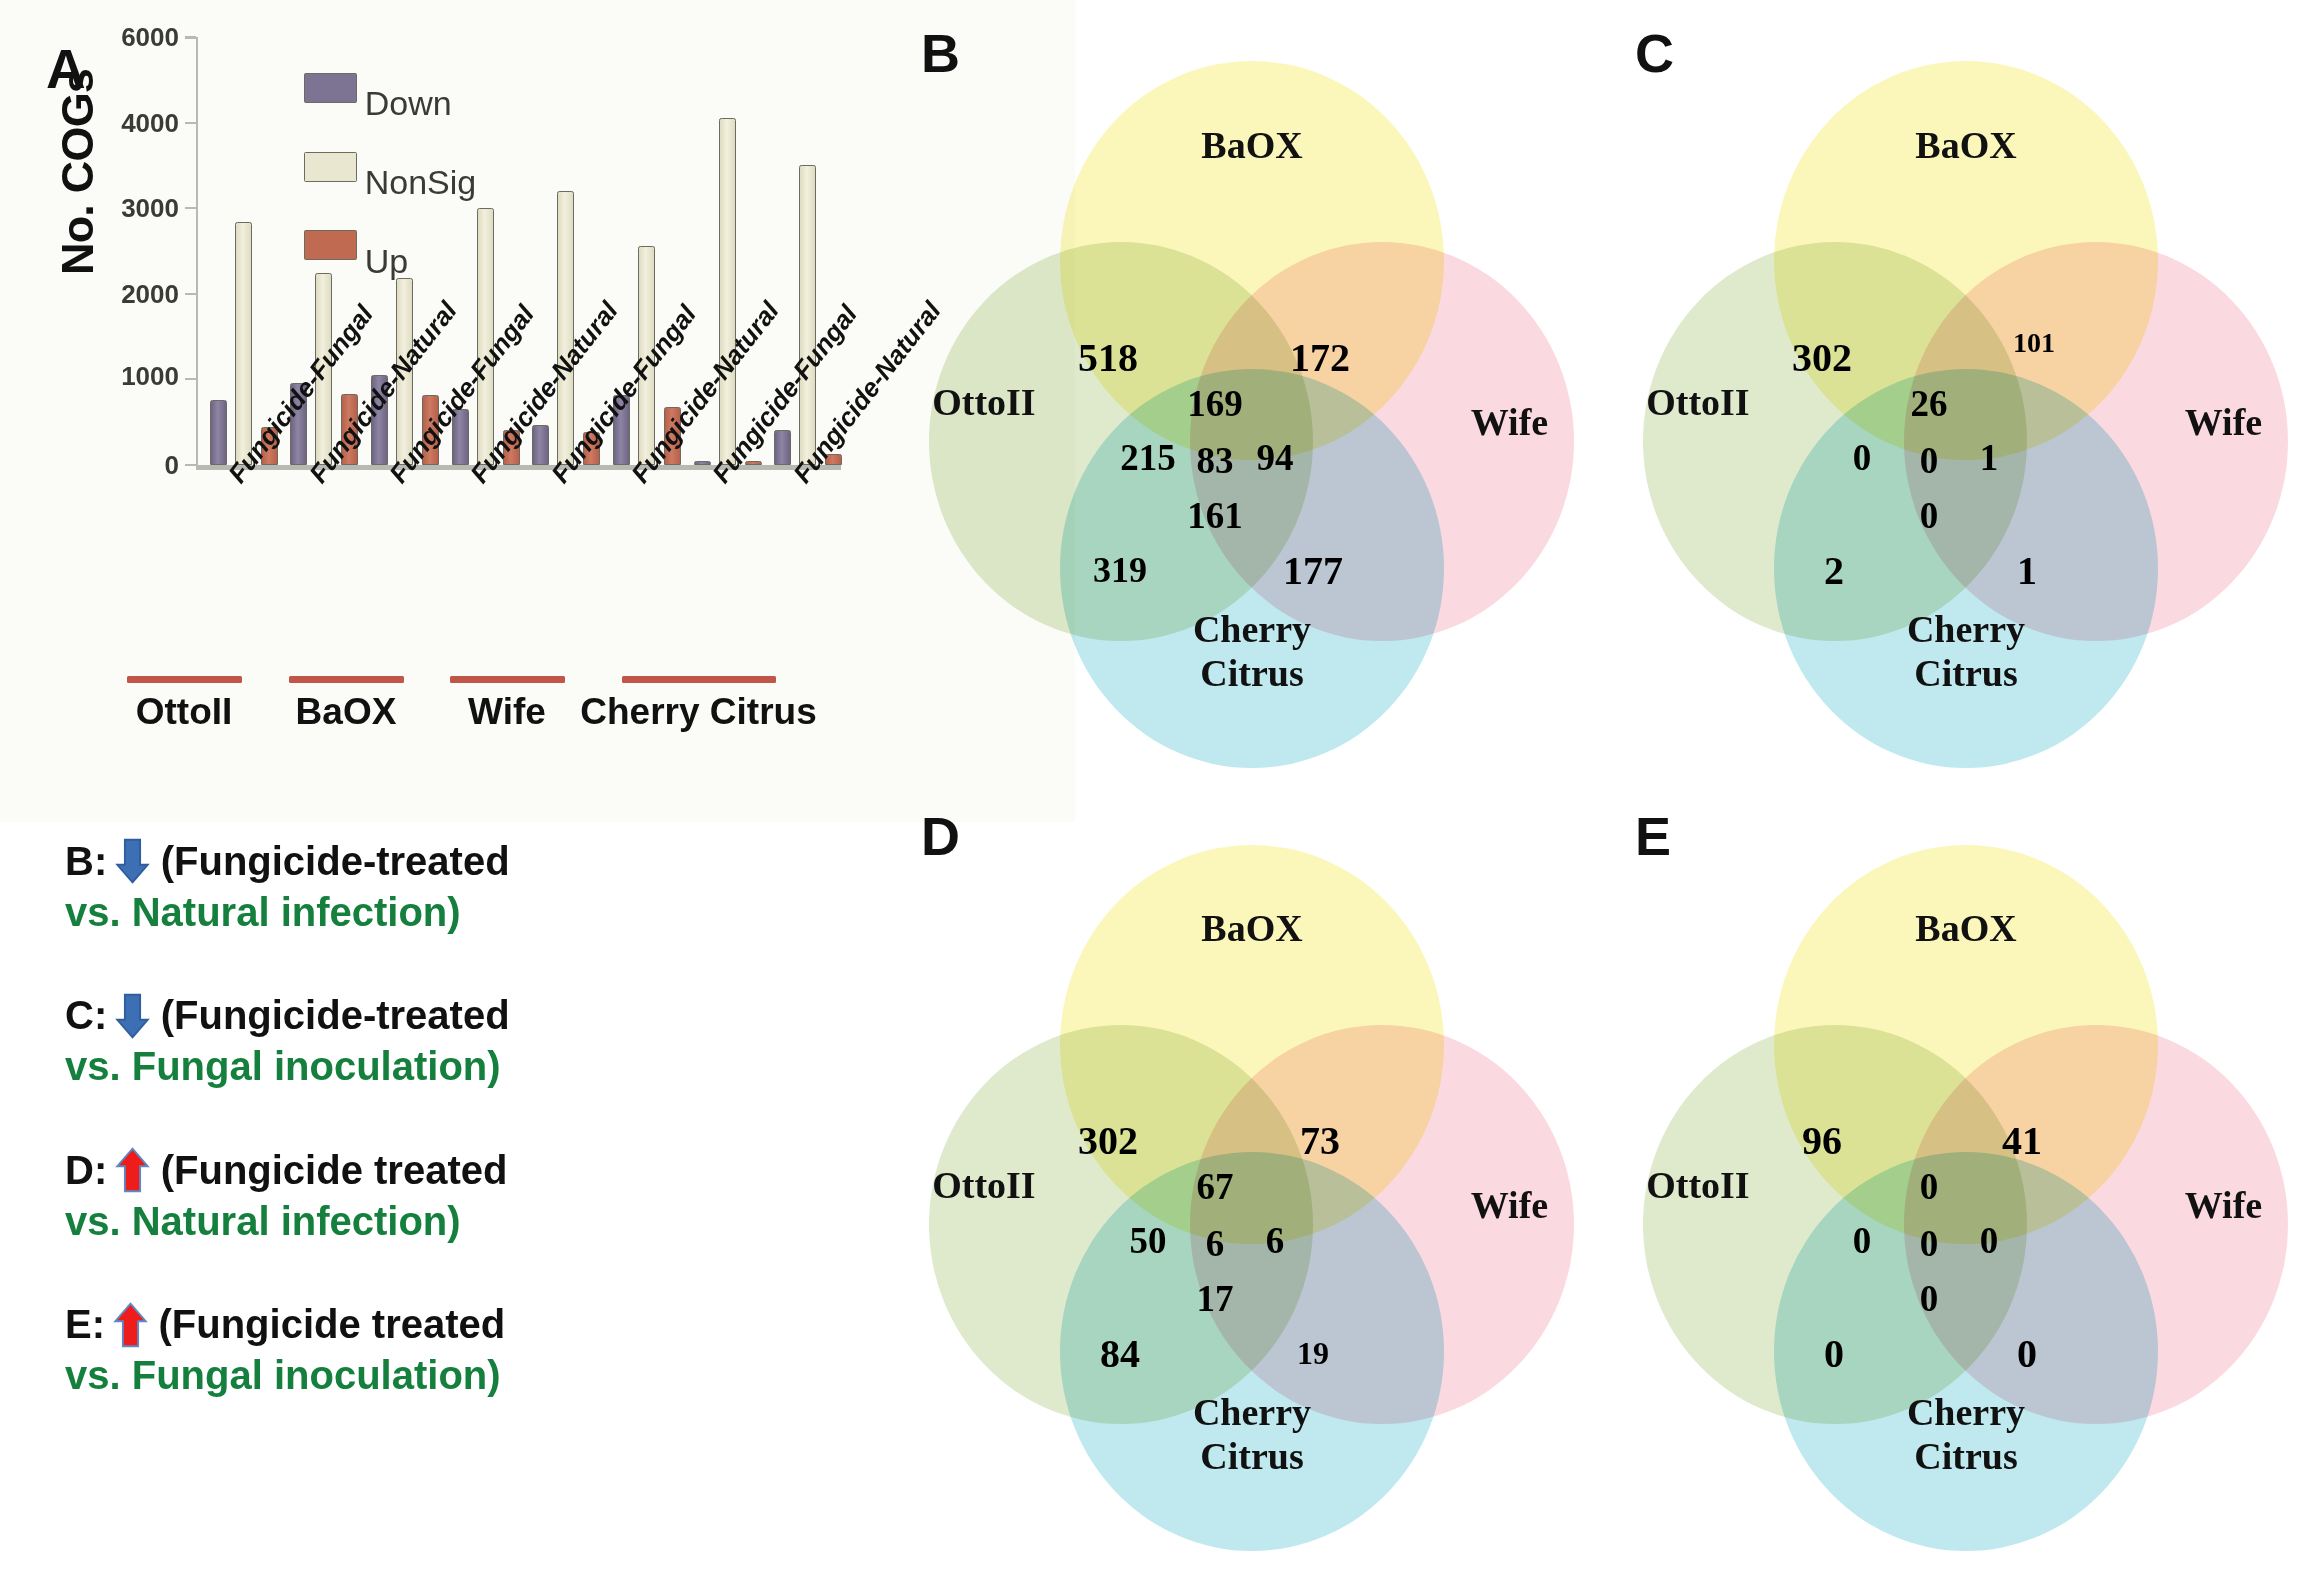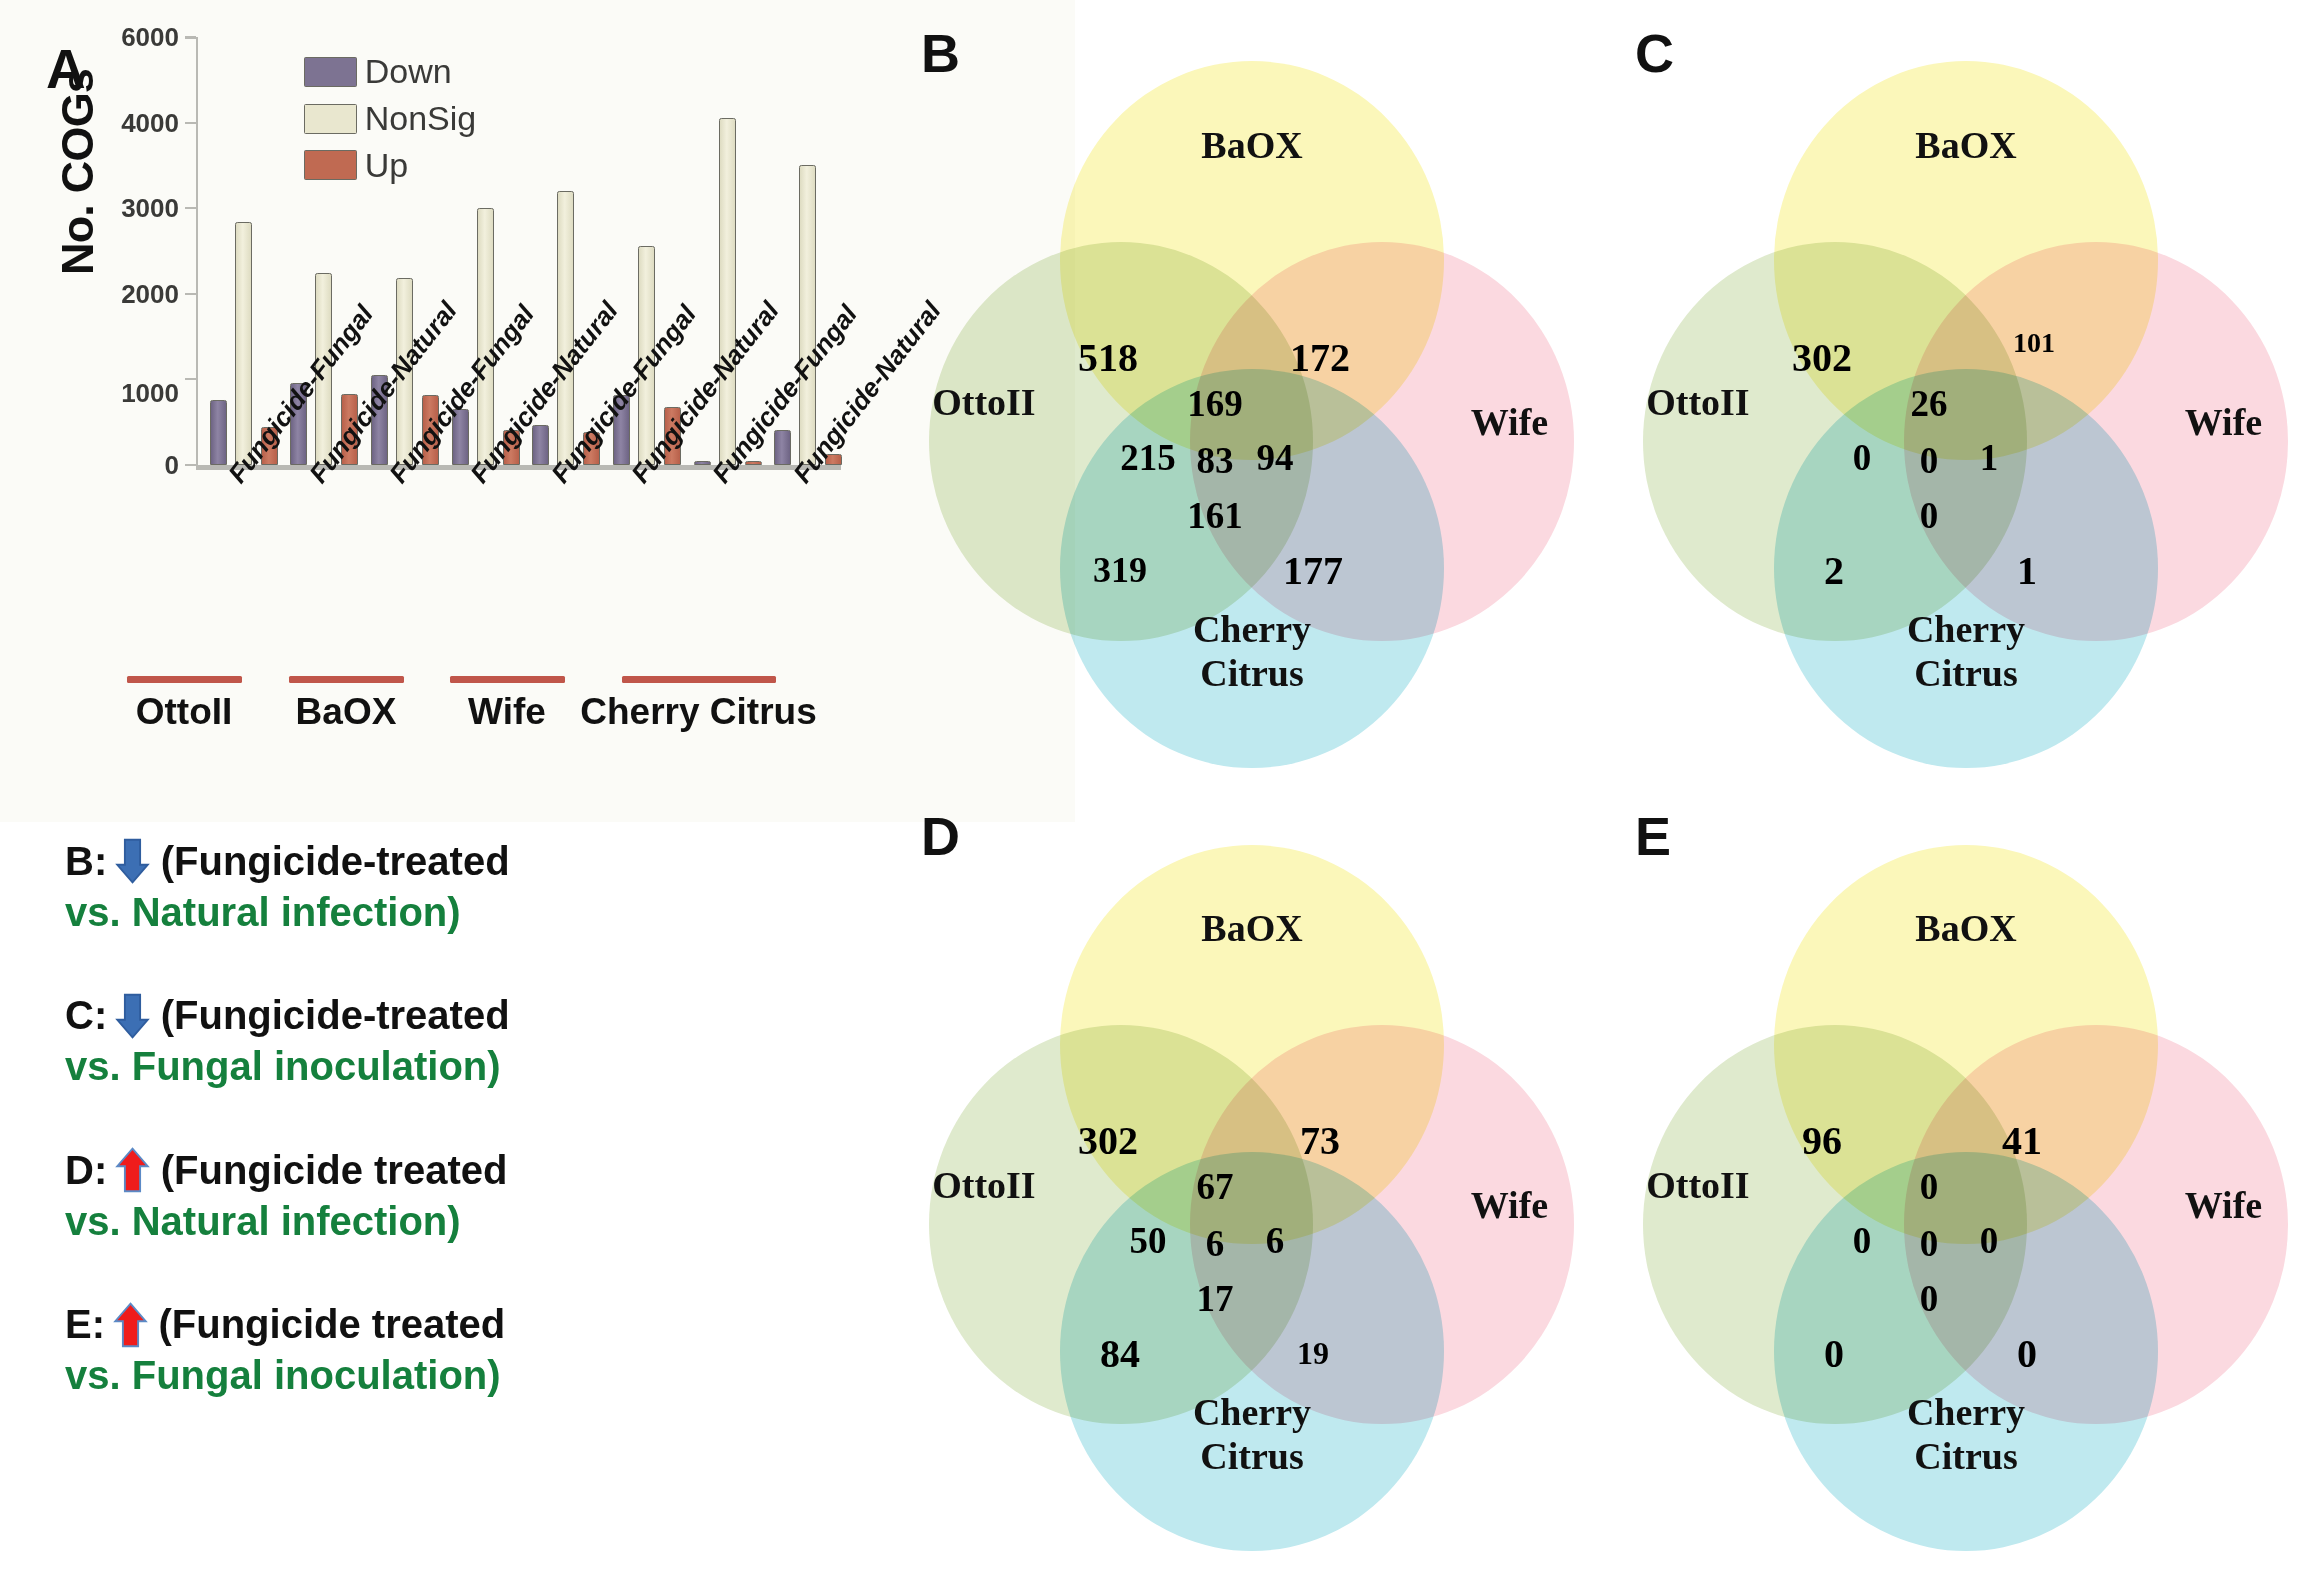--- a/index.html
+++ b/index.html
@@ -33,21 +33,21 @@
   .bar.nonsig{background:linear-gradient(to right,#dedcc2 0%,#f2f0dd 45%,#dedcc2 100%);left:25px;}
   .bar.up{background:linear-gradient(to right,#b8604a 0%,#cc7a62 45%,#b8604a 100%);left:51px;}
 
   
   #chart-legend{position:absolute;left:108px;top:15.4px;}
   .leg-row{display:flex;align-items:center;margin-bottom:7.7px;}
   .leg-swatch{width:51px;height:28px;border:1.5px solid #6b6b62;border-radius:1.5px;margin-right:7.7px;}
   .leg-swatch.down{background:#7d7392;}
   .leg-swatch.nonsig{background:#e9e7cf;}
   .leg-swatch.up{background:#c06a52;}
-  .leg-text{font-size:34px;color:#3a3a38;font-family:"Liberation Sans", sans-serif;}
+  .leg-text{font-size:34px;color:#3a3a38;font-family:"Liberation Sans", sans-serif;margin-top:32px;}
 
   
   #xticks{position:absolute;left:196px;top:470px;width:676px;height:200px;}
   .xtick{
     position:absolute;top:0;font-size:26px;font-weight:bold;font-style:italic;color:#111;
     white-space:nowrap;transform:rotate(-52deg);transform-origin:left top;
   }
   
   #grouplabels{position:absolute;left:0px;top:676px;width:883px;height:92px;}
   .gl{position:absolute;text-align:center;}
@@ -88,21 +88,21 @@
 
   <div id="ylabel">No. COGs</div>
 
   <div id="plot">
     <div id="yaxis-line"></div>
     <div id="xaxis-line"></div>
     <div id="yticks-container">
         <div class="ytick" style="top: 427px;"></div>
         <div class="ytick-label" style="top: 428px;">0</div>
         <div class="ytick" style="top: 341px;"></div>
-        <div class="ytick-label" style="top: 356px;">1000</div>
+        <div class="ytick-label" style="top: 339px;">1000</div>
         <div class="ytick" style="top: 256px;"></div>
         <div class="ytick-label" style="top: 257px;">2000</div>
         <div class="ytick" style="top: 170px;"></div>
         <div class="ytick-label" style="top: 171px;">3000</div>
         <div class="ytick" style="top: 85px;"></div>
         <div class="ytick-label" style="top: 86px;">4000</div>
         <div class="ytick" style="top: -0.8px;"></div>
         <div class="ytick-label" style="top: 0px;">6000</div>
       </div>
 

